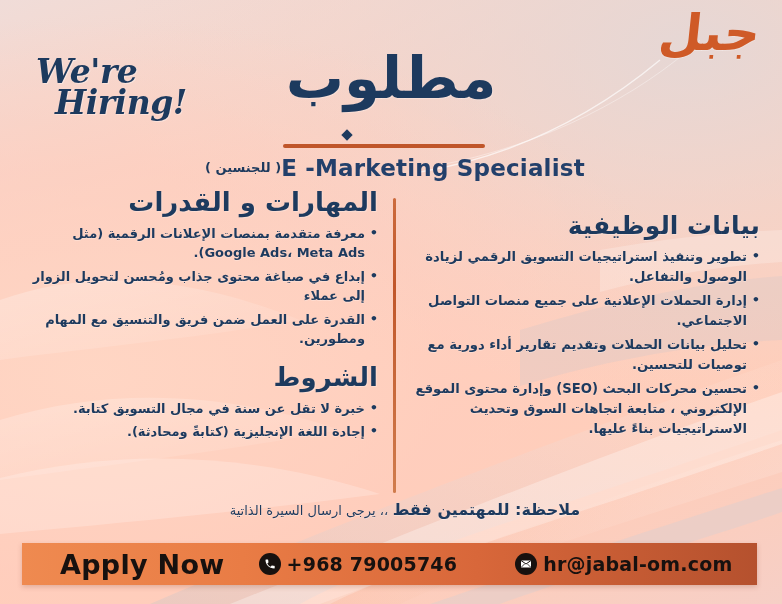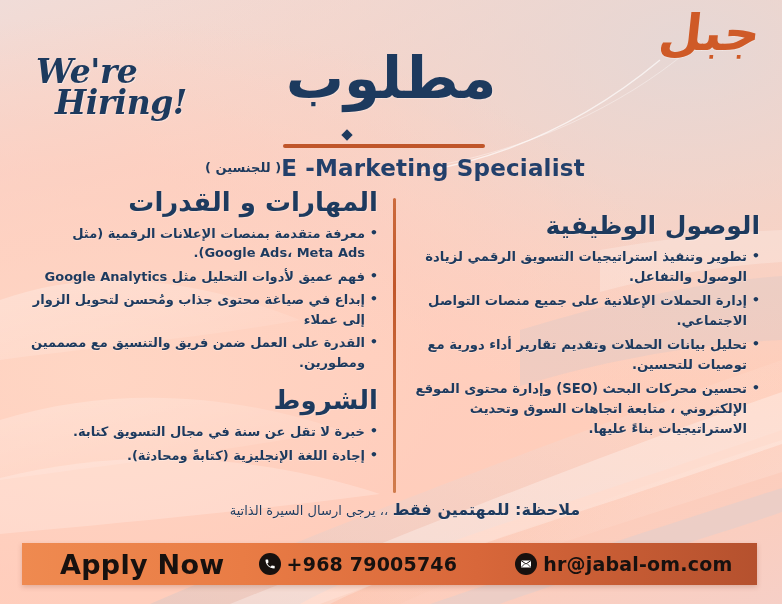--- a/index.html
+++ b/index.html
@@ -187,34 +187,33 @@
   <div id="role-line">
     <span class="sub">( للجنسين )</span><span class="role">E -Marketing Specialist</span>
   </div>
 
   <div id="divider"></div>
 
   <div class="col" id="col-left">
     <div class="sec-head">المهارات و القدرات</div>
     <ul class="bullets">
       <li>معرفة متقدمة بمنصات الإعلانات الرقمية (مثل Google Ads، Meta Ads).</li>
-      <li>فهم عميق لأدوات التحليل مثل Google Analytics</li>
       <li>إبداع في صياغة محتوى جذاب ومُحسن لتحويل الزوار إلى عملاء</li>
-      <li>القدرة على العمل ضمن فريق والتنسيق مع مصممين ومطورين.</li>
+      <li>القدرة على العمل ضمن فريق والتنسيق مع المهام ومطورين.</li>
     </ul>
 
     <div class="sec-head cond">الشروط</div>
     <ul class="bullets">
       <li>خبرة لا تقل عن سنة في مجال التسويق كتابة.</li>
       <li>إجادة اللغة الإنجليزية (كتابةً ومحادثة).</li>
     </ul>
   </div>
 
   <div class="col" id="col-right">
-    <div class="sec-head">الوصول الوظيفية</div>
+    <div class="sec-head">بيانات الوظيفية</div>
     <ul class="bullets">
       <li>تطوير وتنفيذ استراتيجيات التسويق الرقمي لزيادة الوصول والتفاعل.</li>
       <li>إدارة الحملات الإعلانية على جميع  منصات التواصل الاجتماعي.</li>
       <li>تحليل بيانات الحملات وتقديم تقارير أداء دورية مع توصيات للتحسين.</li>
       <li>تحسين محركات البحث (SEO) وإدارة محتوى الموقع الإلكتروني ، متابعة اتجاهات السوق وتحديث الاستراتيجيات بناءً عليها.</li>
     </ul>
   </div>
 
   <div id="note">
     <span class="strong">ملاحظة: للمهتمين فقط</span>

